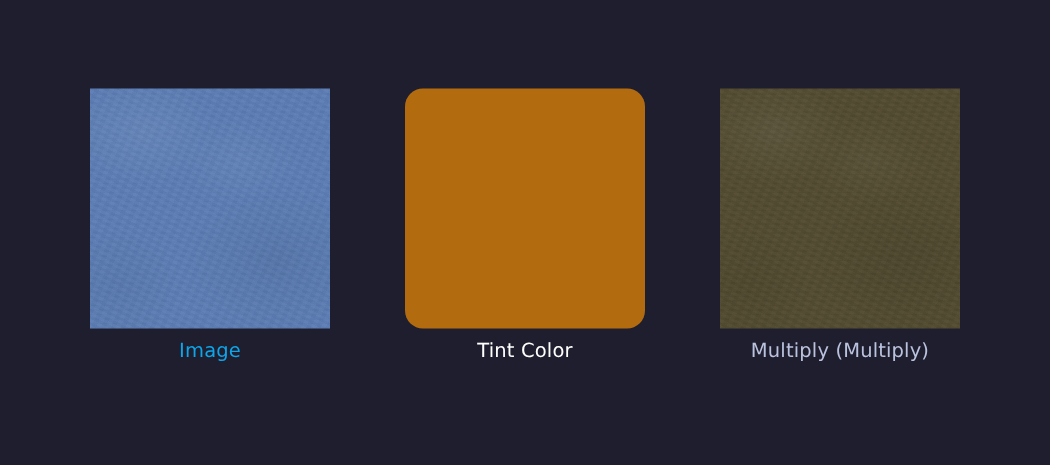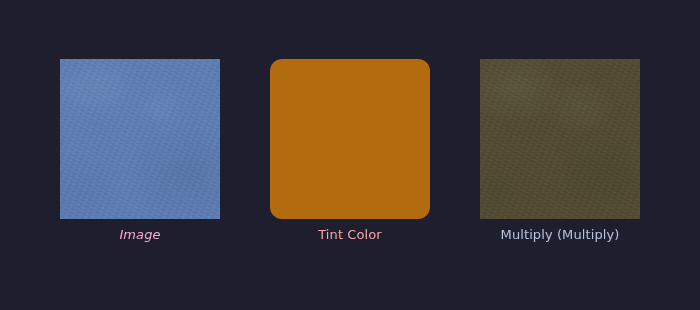--- a/index.html
+++ b/index.html
@@ -88,26 +88,26 @@
     font-weight: 400;
   }
 </style>
 </head>
 <body style="background: rgb(30, 30, 46);">
 
 <div id="stage" style="width: 700px; height: 310px; background: rgb(30, 30, 46);">
 
   <div class="panel" id="panel-image" style="left: 60px; top: 59px; width: 160px;">
     <div class="swatch swatch-image" style="width: 160px; height: 160px; border-radius: 0px; background-color: rgb(91, 124, 180);"></div>
-    <div class="caption" style="color: #f9a8d4; font-style: italic;">Image</div>
+    <div class="caption" style="color: #0ea5e9;">Image</div>
   </div>
 
   <div class="panel" id="panel-tint" style="left: 270px; top: 59px; width: 160px;">
     <div class="swatch swatch-tint" style="width: 160px; height: 160px; border-radius: 12px; background-color: rgb(179, 107, 16);"></div>
-    <div class="caption" style="color: #fca5a5;">Tint Color</div>
+    <div class="caption" style="color: #ffffff;">Tint Color</div>
   </div>
 
   <div class="panel" id="panel-blended" style="left: 480px; top: 59px; width: 160px;">
     <div class="swatch swatch-blended" style="width: 160px; height: 160px; border-radius: 0px; background-color: rgb(81, 74, 48);"></div>
     <div class="caption" style="color: rgb(186, 194, 222);">Multiply (Multiply)</div>
   </div>
 
 </div>
 
 </body></html>

